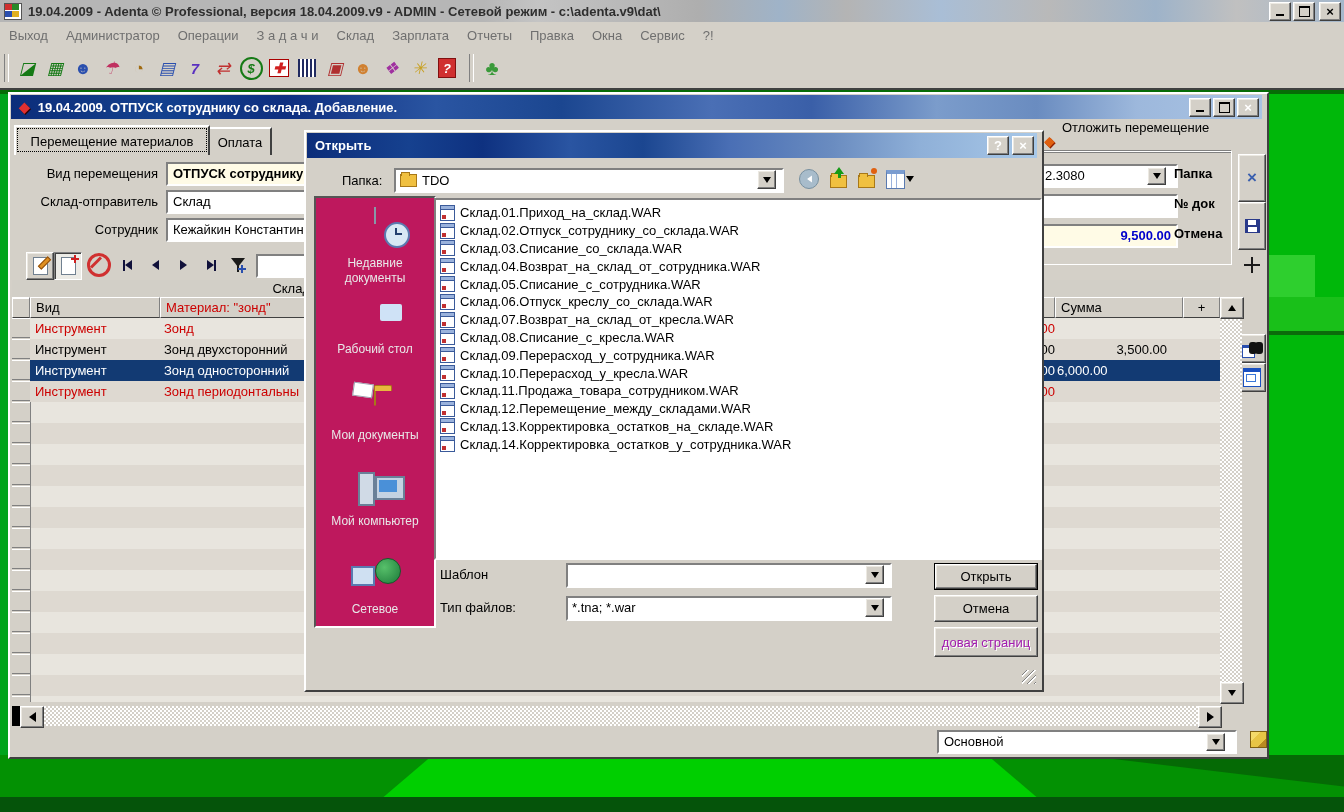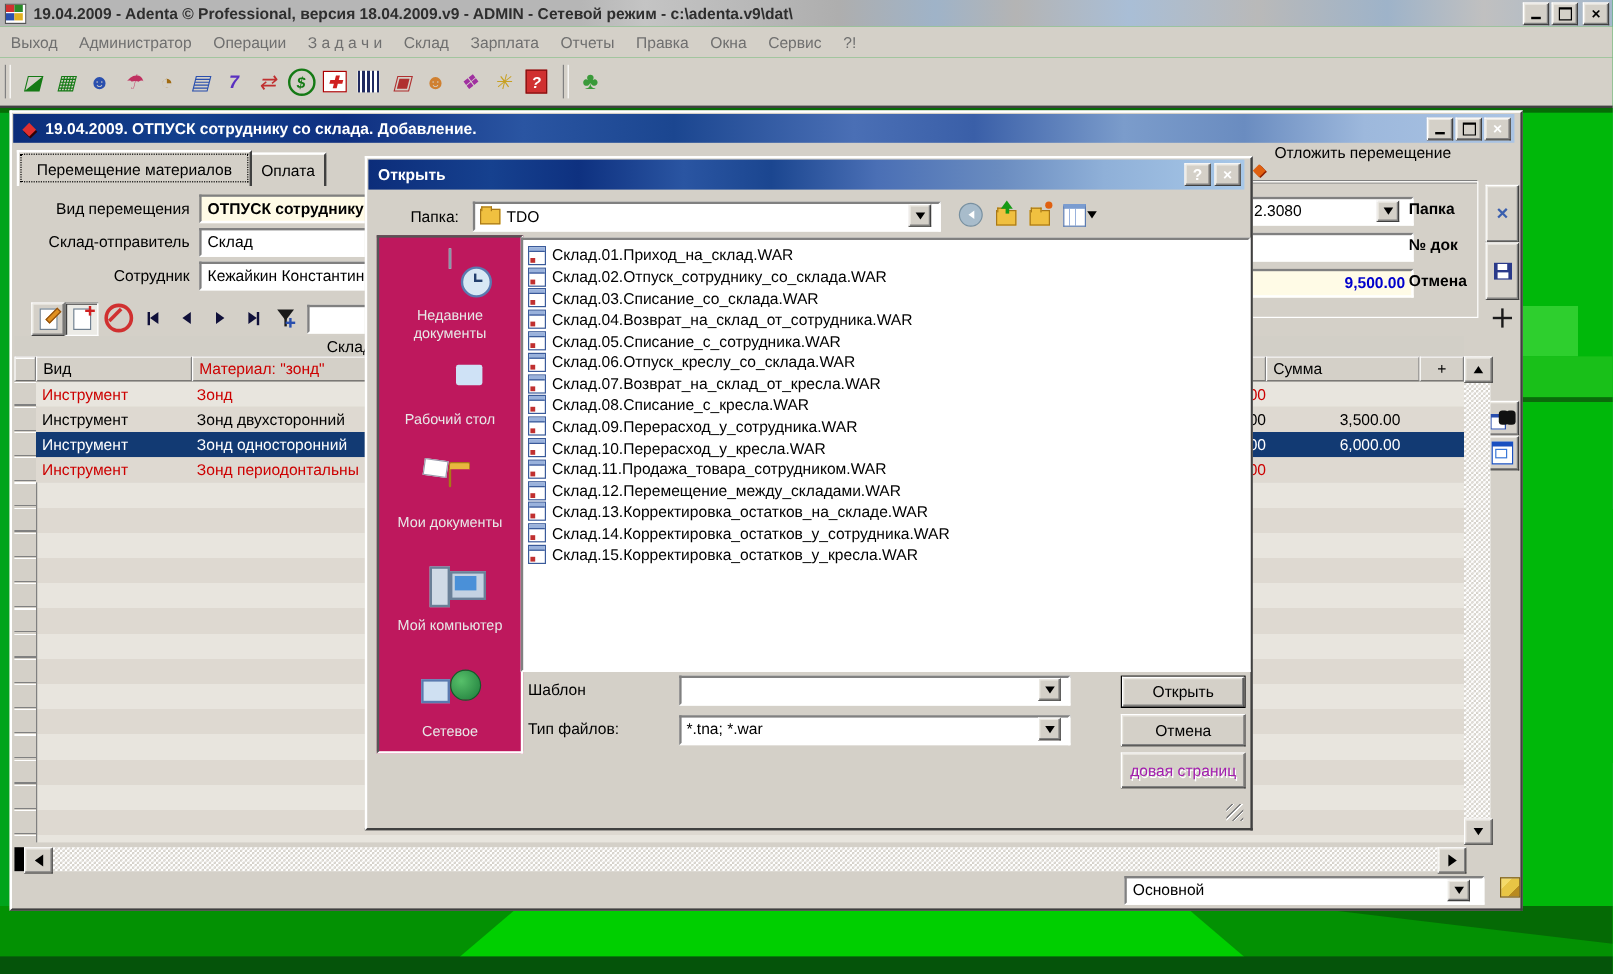--- a/index.html
+++ b/index.html
@@ -391,21 +391,21 @@
   <div class="trow" style="left:20px;top:245px;width:1190px;background:#ded9d1">
     <span class="cell" style="left:5px">Инструмент</span>
     <span class="cell" style="left:134px">Зонд двухсторонний</span>
     <span class="cell" style="left:978px;width:47px;text-align:right">00</span>
     <span class="cell" style="left:1027px;width:110px;text-align:right">3,500.00</span>
   </div>
   <div class="trow selrow" style="left:20px;top:266px;width:1190px">
     <span class="cell" style="left:5px">Инструмент</span>
     <span class="cell" style="left:134px">Зонд односторонний</span>
     <span class="cell" style="left:978px;width:47px;text-align:right">00</span>
-    <span class="cell" style="left:1027px;width:110px;text-align:right">6,000.00</span>
+    <span class="cell" style="left:1027px;width:110px;text-align:left">6,000.00</span>
   </div>
   <div class="trow" style="left:20px;top:287px;width:1190px;background:#ded9d1">
     <span class="cell red" style="left:5px">Инструмент</span>
     <span class="cell red" style="left:134px">Зонд периодонтальны</span>
     <span class="cell red" style="left:978px;width:47px;text-align:right">00</span>
     <span class="cell" style="left:1027px;width:110px;text-align:right"></span>
   </div>
 
   
   <div class="abs dither" style="left:1210px;top:203px;width:22px;height:407px">
@@ -598,27 +598,20 @@
         </span>
         <span>Склад.13.Корректировка_остатков_на_складе.WAR</span>
       </div>
     <div class="fitem">
         <span class="ficon">
           <i class="top"></i>
           <i class="dot"></i>
         </span>
         <span>Склад.14.Корректировка_остатков_у_сотрудника.WAR</span>
       </div>
-    <div class="fitem">
-        <span class="ficon">
-          <i class="top"></i>
-          <i class="dot"></i>
-        </span>
-        <span>Склад.15.Корректировка_остатков_у_кресла.WAR</span>
-      </div>
   </div>
 
   <span class="abs" style="left:134px;top:435px">Шаблон</span>
   <div class="combo" style="left:260px;top:431px;width:314px"></div>
   <span class="abs raised1 ctr" style="left:559px;top:433px;width:17px;height:17px">
       <i class="tri-down"></i>
     </span>
   <span class="abs" style="left:134px;top:468px">Тип файлов:</span>
   <div class="combo" style="left:260px;top:464px;width:314px">*.tna; *.war</div>
   <span class="abs raised1 ctr" style="left:559px;top:466px;width:17px;height:17px">

